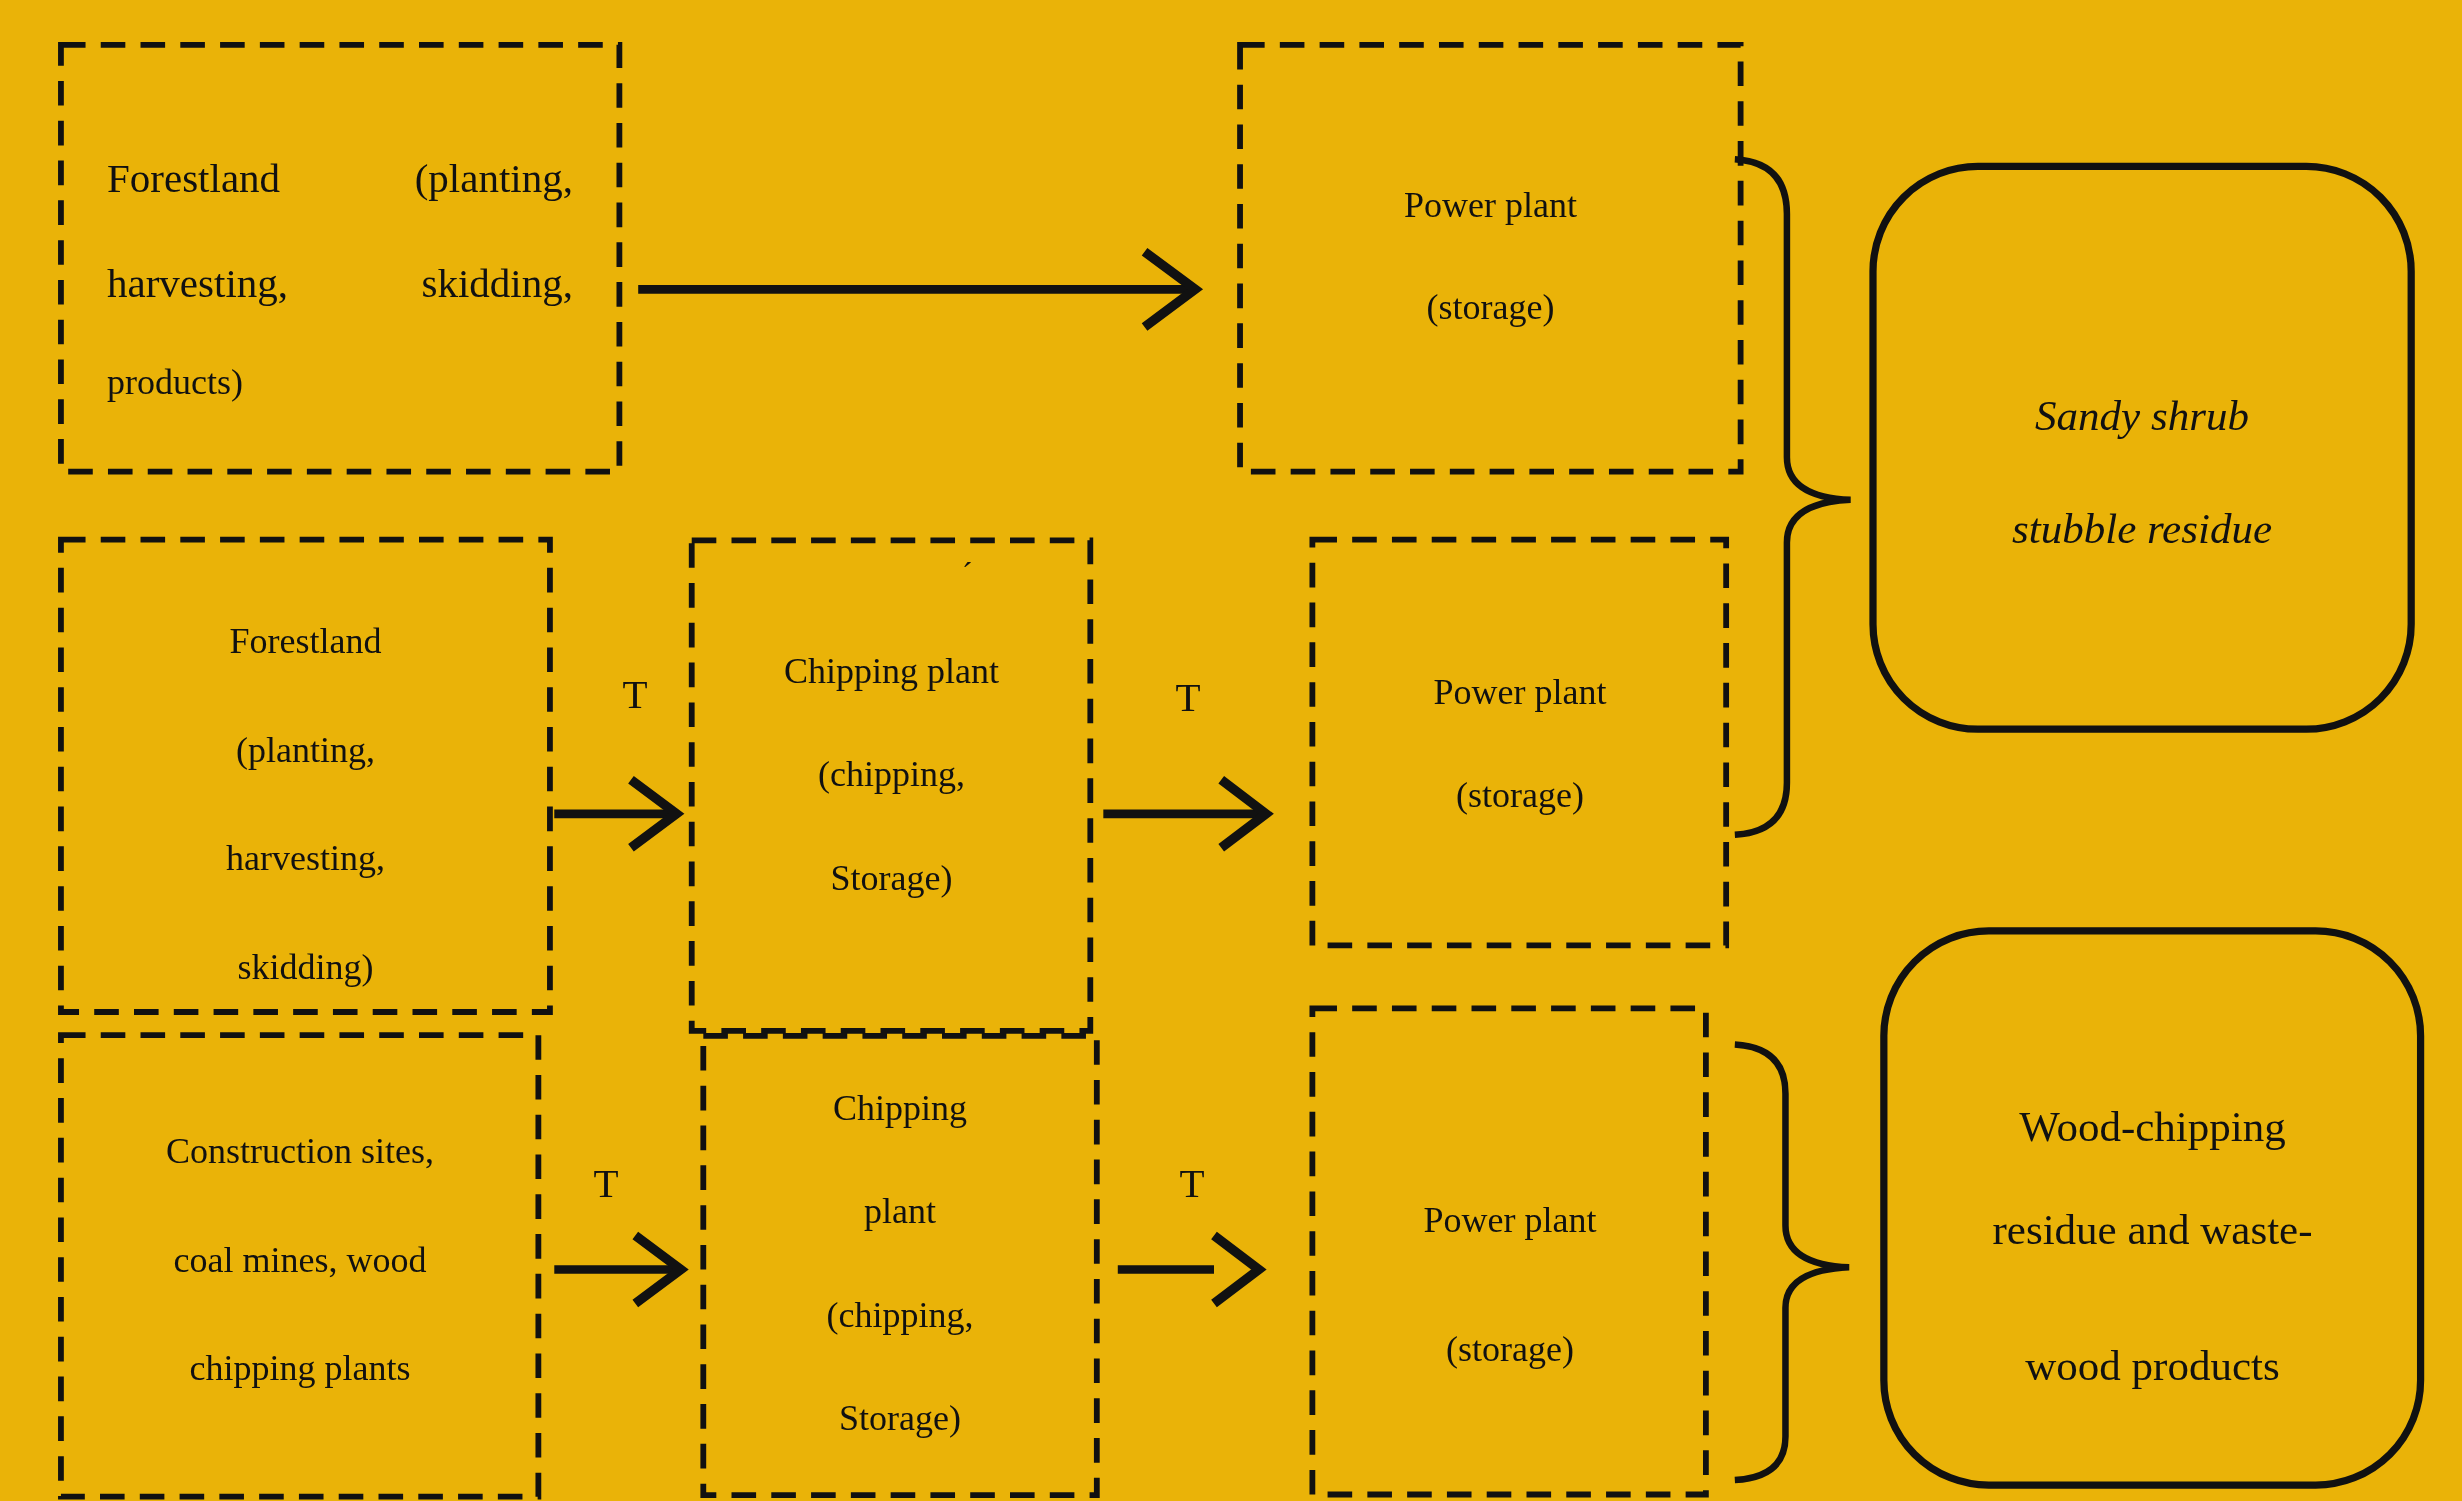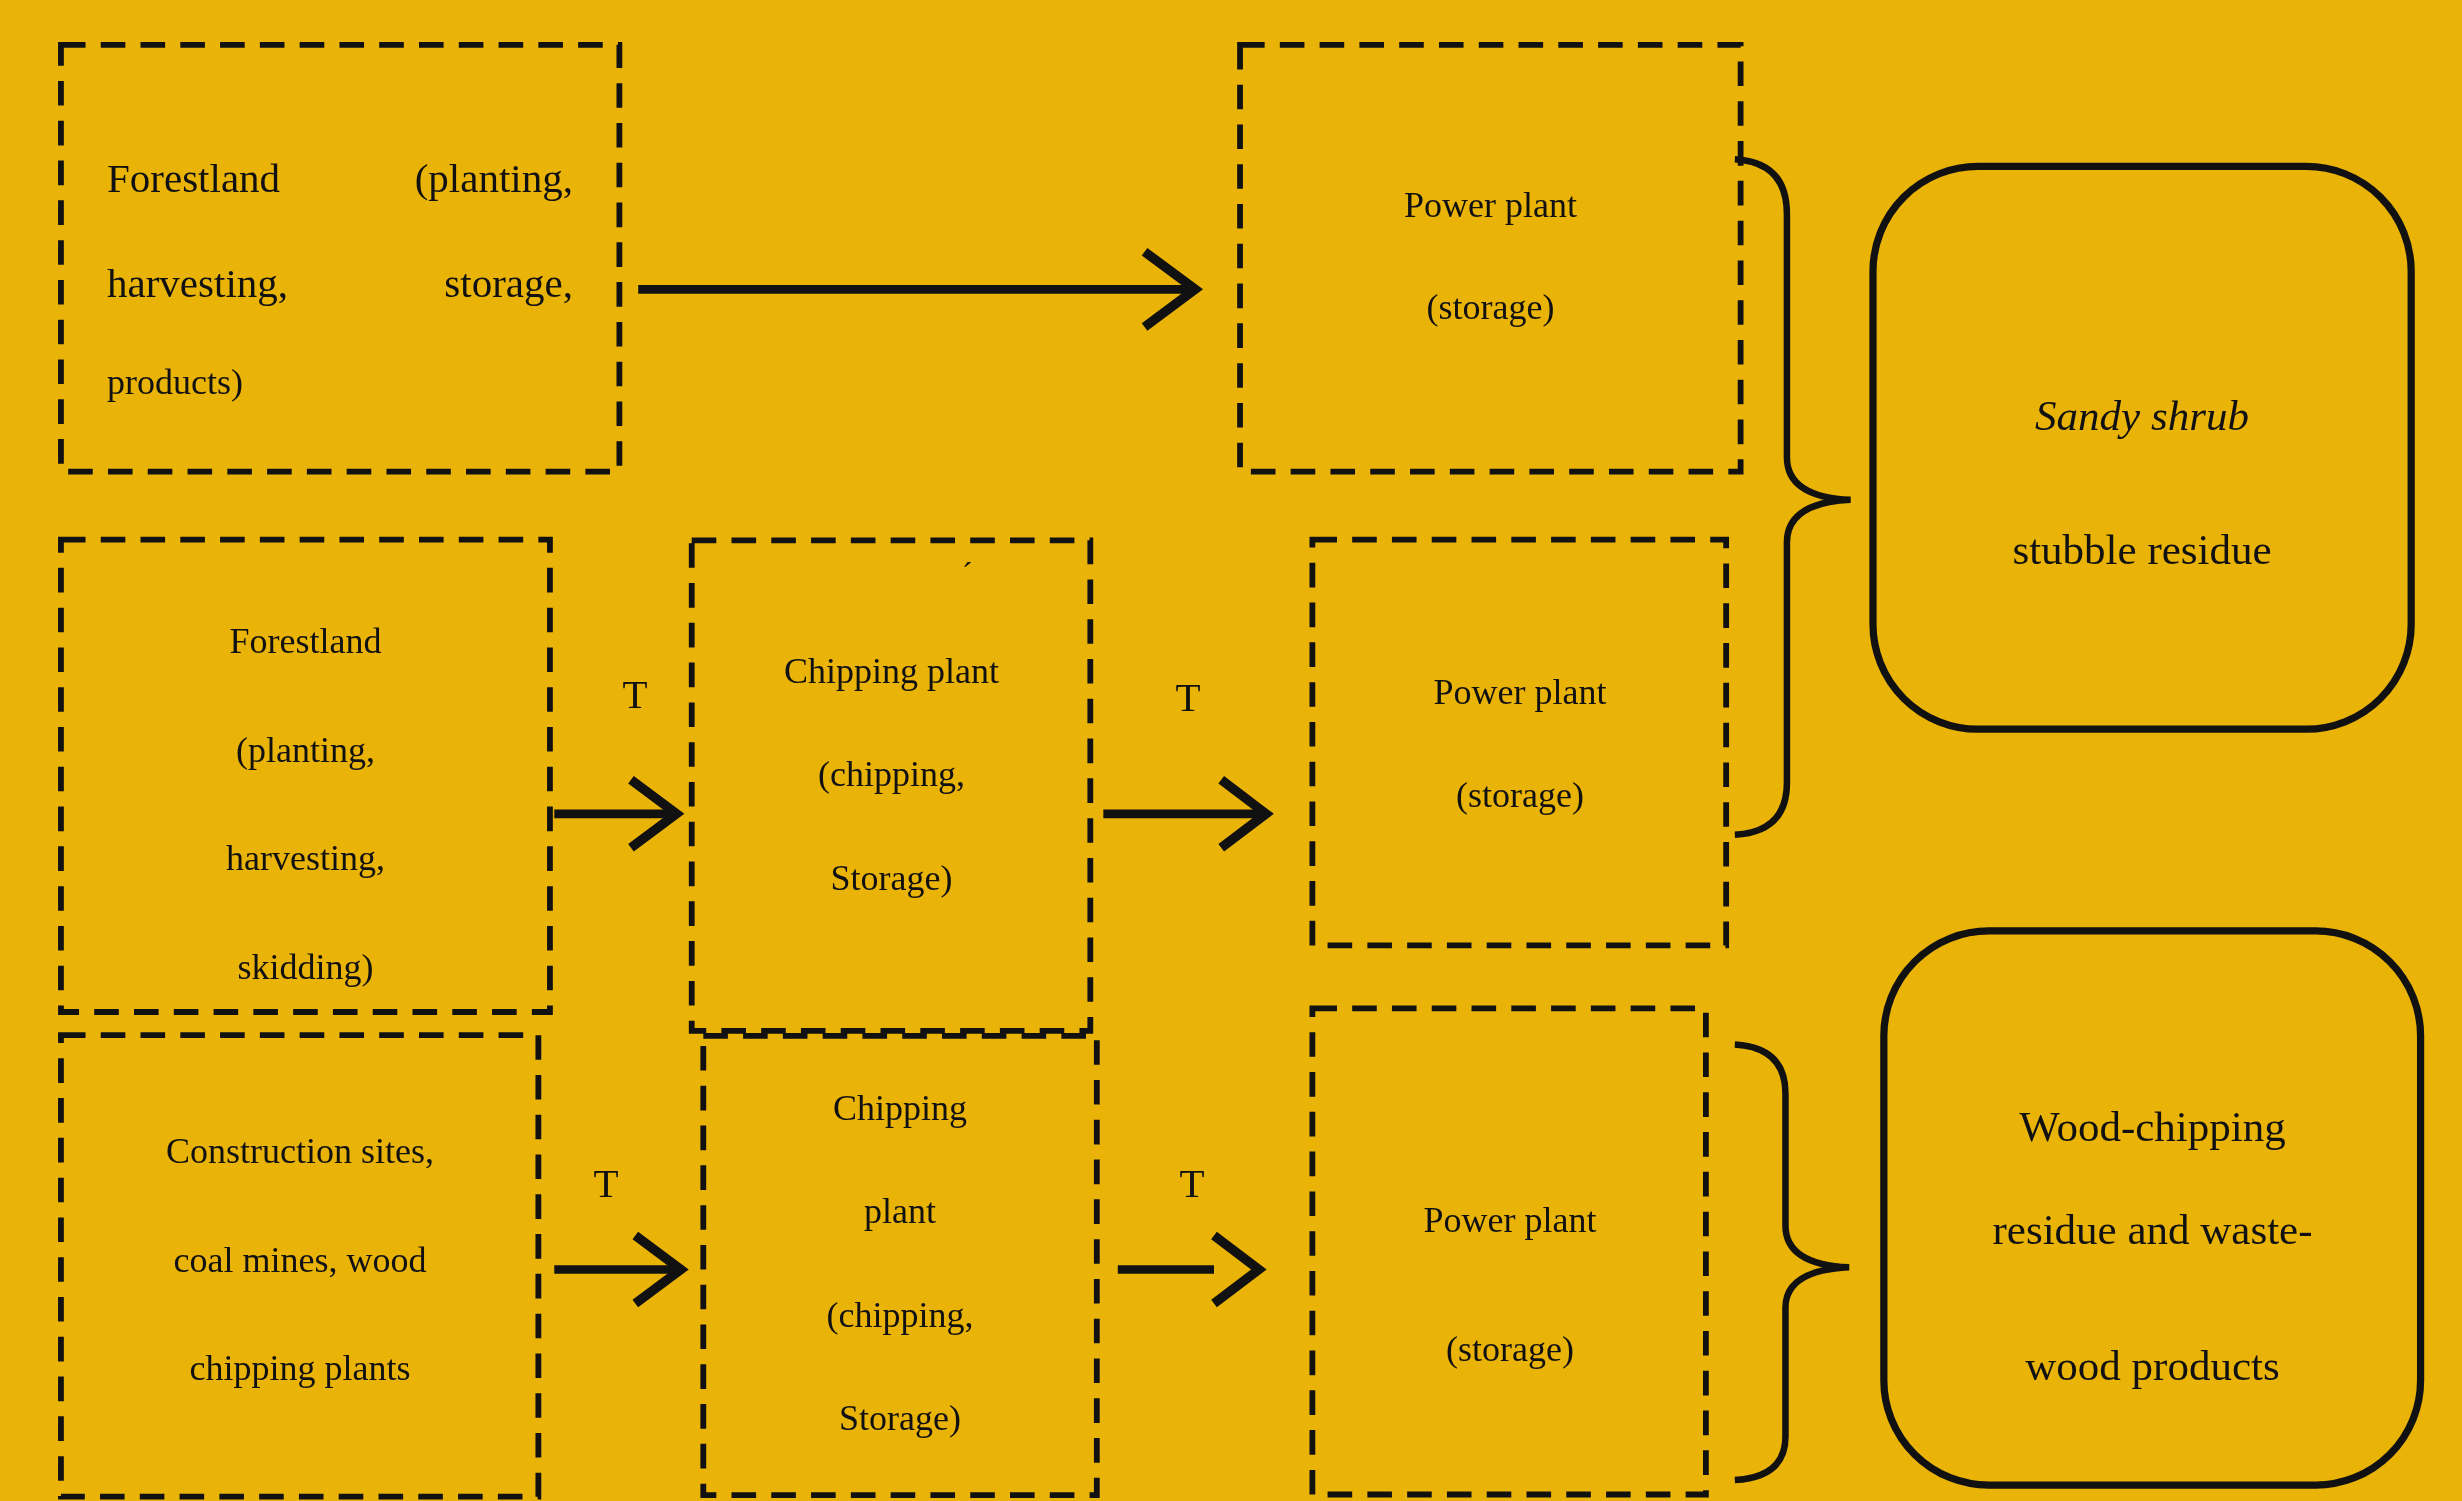--- a/index.html
+++ b/index.html
@@ -82,21 +82,21 @@
     <path d="M 2398,1444 Q 2468,1448 2468,1512 L 2468,1694 Q 2468,1748 2556,1752 Q 2468,1756 2468,1808 L 2468,1986 Q 2468,2042 2398,2046" fill="none" stroke="#111" stroke-width="9"></path>
   </svg>
 
   <div>
     <div class="jln" style="left:107px;top:158px;width:466px;">
       <span>Forestland</span>
       <span>(planting,</span>
     </div>
     <div class="jln" style="left:107px;top:263px;width:466px;">
       <span>harvesting,</span>
-      <span>storage,</span>
+      <span>skidding,</span>
     </div>
     <div class="ln lnl" style="left:107px;top:364px;width:466px;text-align:left;">products)</div>
   </div>
 
 
   <div>
     <div class="ln" style="left:1240px;top:187px;width:501px;">Power plant</div>
     <div class="ln" style="left:1240px;top:289px;width:501px;">(storage)</div>
   </div>
 
@@ -118,21 +118,21 @@
     <div class="ln" style="left:692px;top:860px;width:399px;">Storage)</div>
   </div>
 
   <div>
     <div class="ln" style="left:1313px;top:674px;width:414px;">Power plant</div>
     <div class="ln" style="left:1313px;top:777px;width:414px;">(storage)</div>
   </div>
 
   <div>
     <div class="ln biglabel" style="left:1873px;top:394px;width:538px;font-style:italic;">Sandy shrub</div>
-    <div class="ln biglabel" style="left:1873px;top:528px;width:538px;">stubble residue</div>
+    <div class="ln biglabel" style="left:1873px;top:507px;width:538px;font-style:italic;">stubble residue</div>
   </div>
 
   <div>
     <div class="ln" style="left:61px;top:1133px;width:478px;">Construction sites,</div>
     <div class="ln" style="left:61px;top:1242px;width:478px;">coal mines, wood</div>
     <div class="ln" style="left:61px;top:1350px;width:478px;">chipping plants</div>
   </div>
 
   <div class="ln tlabel" style="left:570px;top:1163px;width:72px;">T</div>
   <div class="ln tlabel" style="left:1156px;top:1163px;width:72px;">T</div>

